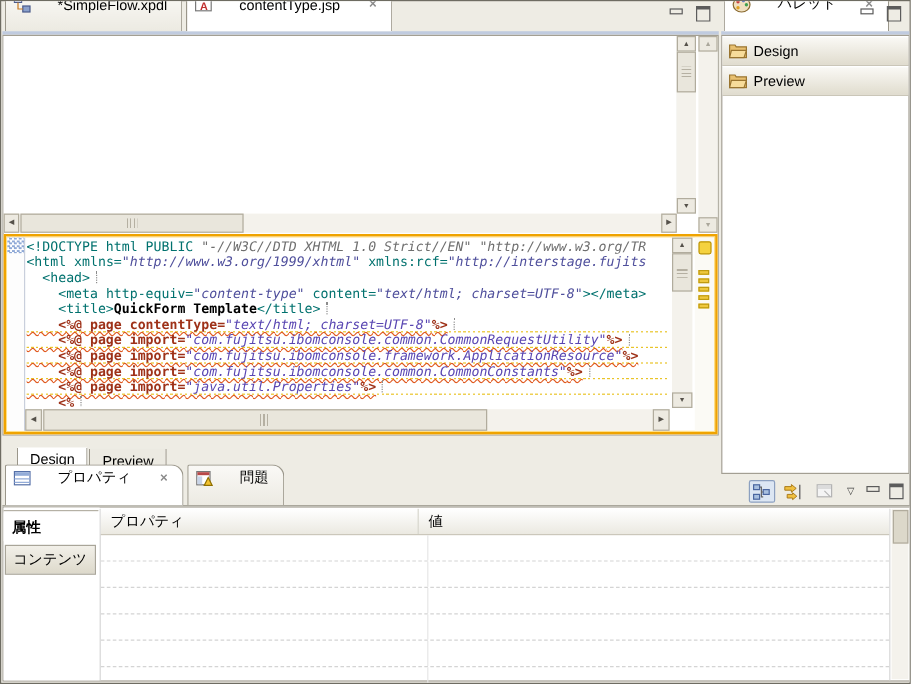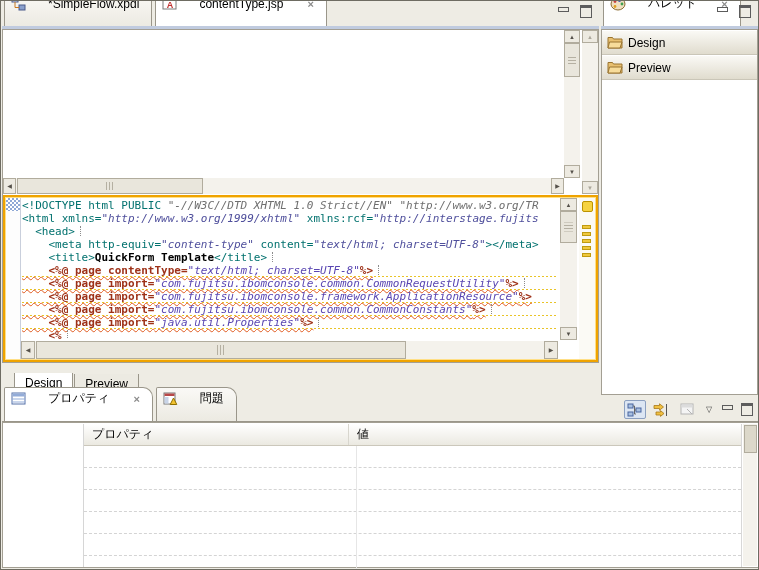--- a/index.html
+++ b/index.html
@@ -311,20 +311,29 @@
         <span class="wb wb-min">
             <i></i>
           </span>
         <span class="wb wb-max">
             <i></i>
           </span>
       </div>
     </div>
 
     <div class="props-content">
+      <div class="side">
+        <div class="side-rule"></div>
+        <div class="side-tab-a">
+          <span>属性</span>
+        </div>
+        <div class="side-tab-b">
+          <span>コンテンツ</span>
+        </div>
+      </div>
 
       <div class="ptable">
         <div class="phead">
           <div class="h1">プロパティ</div>
           <div class="h2">値</div>
         </div>
         <div id="prop-rows">
             <div class="prow"></div>
             <div class="prow"></div>
             <div class="prow"></div>

